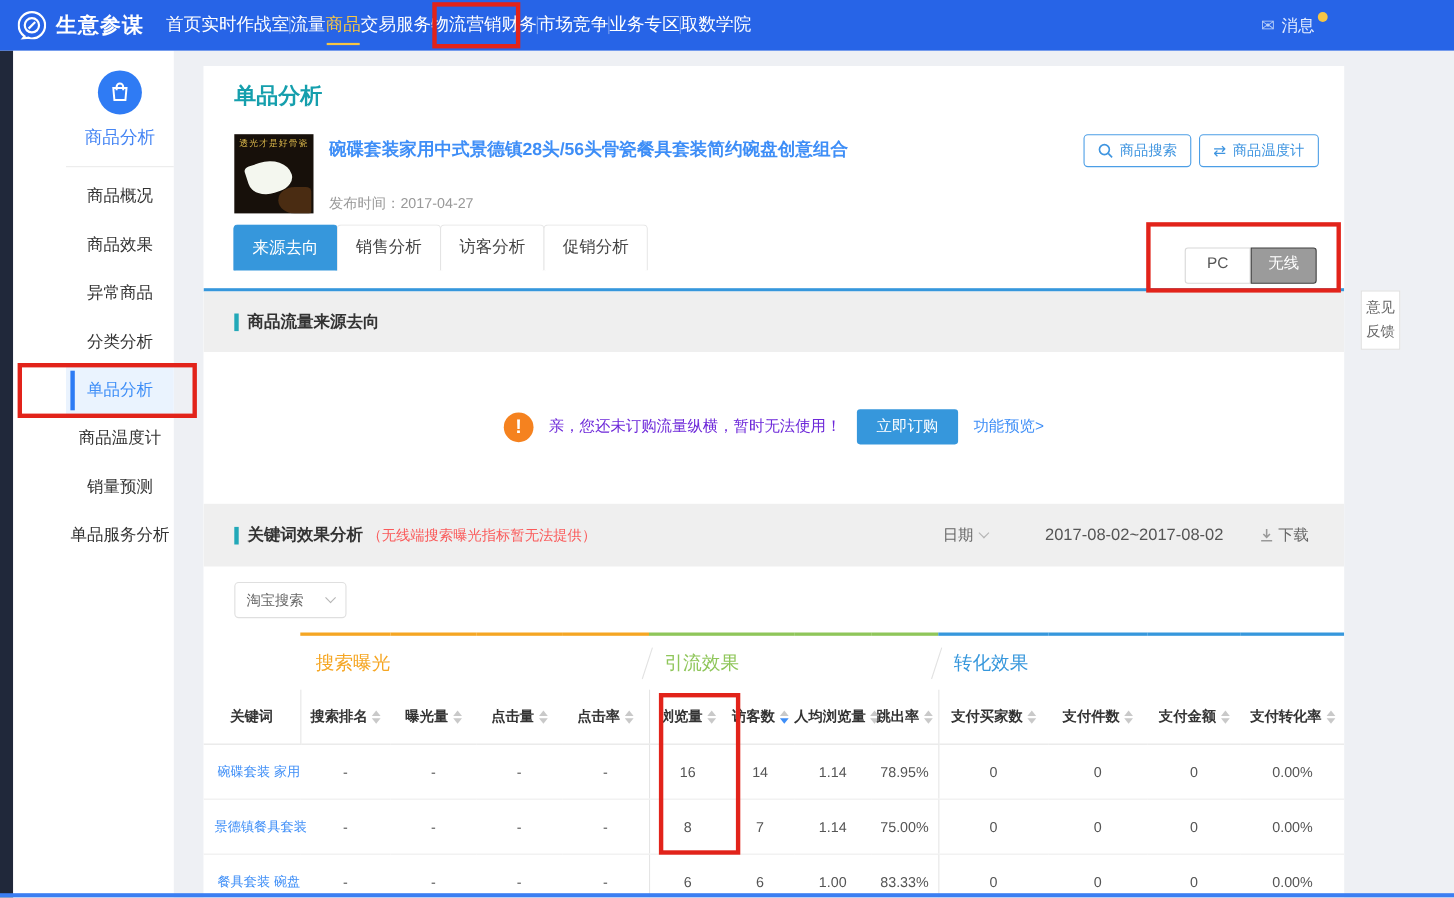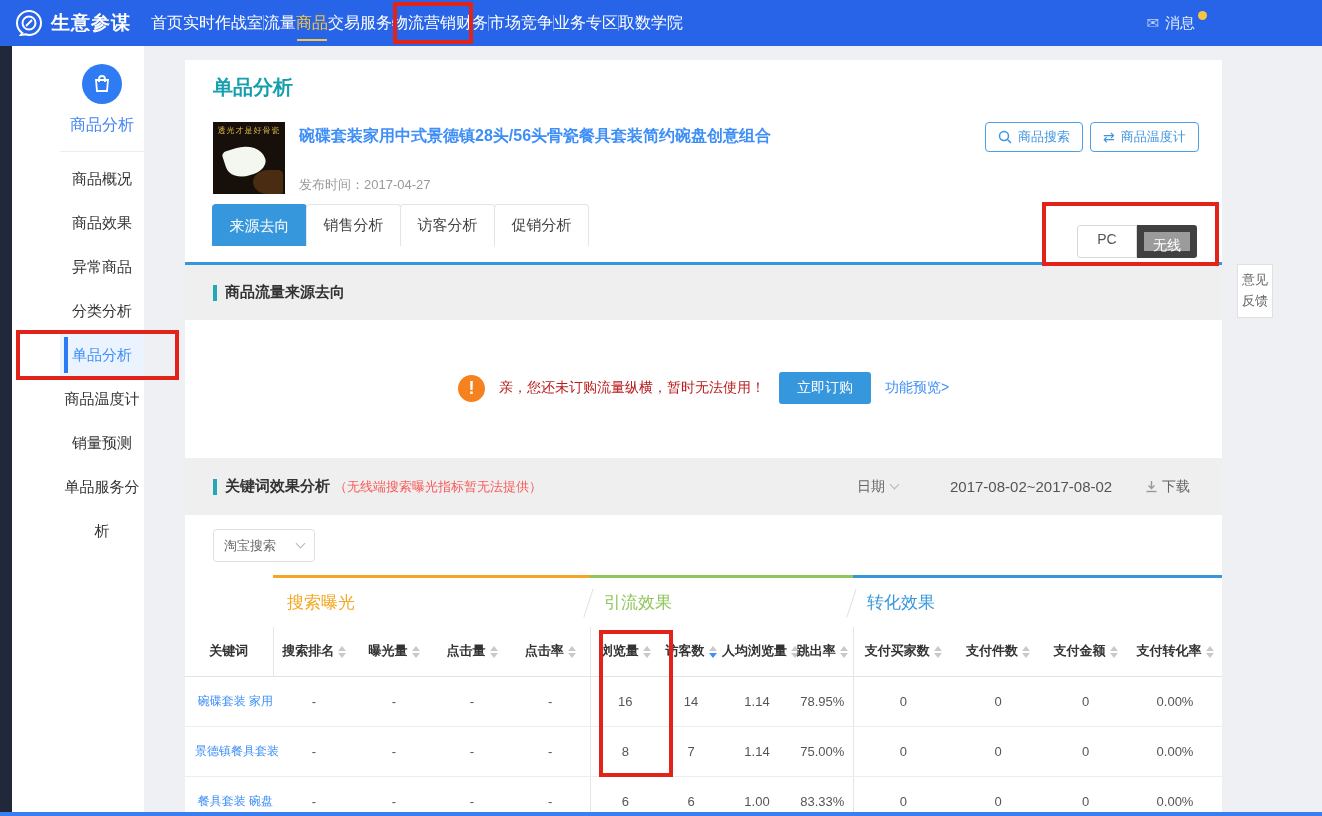--- a/index.html
+++ b/index.html
@@ -16,21 +16,21 @@
   .nav-item.active { color:#F6C544; }
   .nav-item.active::after { content:''; position:absolute; left:1px; right:1px; bottom:5px; height:2px; background:#F6C544; }
   .nav-divider { width:1px; height:16px; background:rgba(255,255,255,.4); }
   .nav-right { margin-left:auto; margin-right:96px; display:flex; align-items:center; gap:6px;
                font-size:15px; color:#E4EDFF; }
   .mail-ic { font-size:15px; color:#BCD2F8; }
   .dot { width:9px; height:9px; border-radius:50%; background:#F6C544; position:relative; top:-8px; left:-3px; }
 
   
   .dark-rail { position:absolute; left:0; top:46px; width:12px; height:770px; background:#20283A; }
-  .sidebar { position:absolute; left:12px; top:46px; width:132px; height:770px; background:#fff;padding-left:48px; }
+  .sidebar { position:absolute; left:12px; top:46px; width:146px; height:770px; background:#fff;padding-left:48px; }
   .side-head { text-align:center; padding-top:18px; }
   .side-icon { width:40px; height:40px; border-radius:50%; background:#2F7BF4; margin:0 auto;
                display:flex; align-items:center; justify-content:center; }
   .side-title { color:#4585F4; font-size:16px; margin-top:11px; }
   .side-divider { height:1px; background:#ECECEC; margin-top:15px; }
   .side-items { margin-top:5px; }
   .side-item { height:44px; line-height:44px; text-align:center; font-size:15px; color:#333;
                cursor:pointer; position:relative; }
   .side-item.active { background:#EAF3FE; color:#3E8EF7; }
   .side-item.active::before { content:''; position:absolute; left:4px; top:4px; bottom:4px; width:4px; background:#2D7BF4; }
@@ -60,39 +60,39 @@
   .tabs { position:absolute; left:28px; top:144px; display:flex; }
   .tab { min-width:95px; height:42px; line-height:40px; text-align:center; font-size:15px; color:#444;
          background:#fff; border:1px solid #E4E4E4; border-bottom:none; margin-left:-1px;
          border-radius:4px 4px 0 0; padding:0 14px; cursor:pointer; }
   .tab.active { background:#3697DC; color:#fff; border-color:#3697DC; line-height:42px; }
   .tabs-underline { position:absolute; left:0; top:202px; width:1037px; height:3px; background:#3697DC; }
 
   .toggle { position:absolute; left:892px; top:165px; display:flex; }
   .toggle-btn { width:60px; height:33px; line-height:27px; text-align:center; font-size:14px; cursor:pointer; }
   .toggle-btn:first-child { background:#fff; border:1px solid #D8D8D8; color:#555; border-radius:3px 0 0 3px; }
-  .toggle-btn.active { background:#9B9B9B; color:#fff; border:7px solid #404040; border-radius:0 3px 3px 0; }
+  .toggle-btn.active { background:#9B9B9B; color:#fff; border:1px solid #404040; border-radius:0 3px 3px 0; }
 
   .section-bar { position:absolute; left:0; width:1037px; background:#EFEFEF; display:flex; align-items:center; }
   .flow-bar { top:205px; height:55px; }
   .kw-bar { top:398px; height:57px; }
   .sec-accent { width:4px; height:16px; background:#22A8B8; margin-left:28px; margin-right:8px; flex:none; }
   .sec-title { font-size:15px; font-weight:bold; color:#333; white-space:nowrap; }
   .sec-note { color:#FA5A5A; font-size:13px; margin-left:4px; white-space:nowrap; }
   .kw-date { position:absolute; left:672px; display:flex; align-items:center; gap:6px; color:#666; font-size:14px; cursor:pointer; }
   .kw-range { position:absolute; left:765px; color:#555; font-size:15px; }
   .kw-download { position:absolute; right:32px; display:flex; align-items:center; gap:4px; color:#666; font-size:14px; cursor:pointer; }
   .chev { width:7px; height:7px; border-right:1.5px solid #B5B5B5; border-bottom:1.5px solid #B5B5B5;
           transform:rotate(45deg); margin-top:-4px; }
 
   .notice { position:absolute; left:0; top:312px; width:1037px; display:flex; justify-content:center;
             align-items:center; gap:14px; }
   .notice-icon { width:27px; height:27px; border-radius:50%; background:#F5821F; color:#fff;
                  font-weight:bold; font-size:18px; text-align:center; line-height:27px; flex:none; }
-  .notice-text { font-size:14px; color:#b91c1c; }
+  .notice-text { font-size:14px; color:#6d28d9; }
   .order-btn { background:#3697DC; color:#fff; font-size:14px; padding:7px 18px; border-radius:3px; cursor:pointer; }
   .preview-link { color:#3E8EF7; font-size:14px; cursor:pointer; }
 
   .channel-select { position:absolute; left:28px; top:469px; width:102px; height:33px; border:1px solid #DFDFDF;
                     border-radius:4px; display:flex; align-items:center; justify-content:space-between;
                     padding:0 10px; color:#666; font-size:13px; background:#fff; cursor:pointer; }
 
   
   .kw-table { position:absolute; left:0; top:515px; width:1037px; border-collapse:collapse; table-layout:fixed; }
   .group-row th { height:50px; text-align:left; padding-left:14px; font-size:17px; font-weight:normal;

